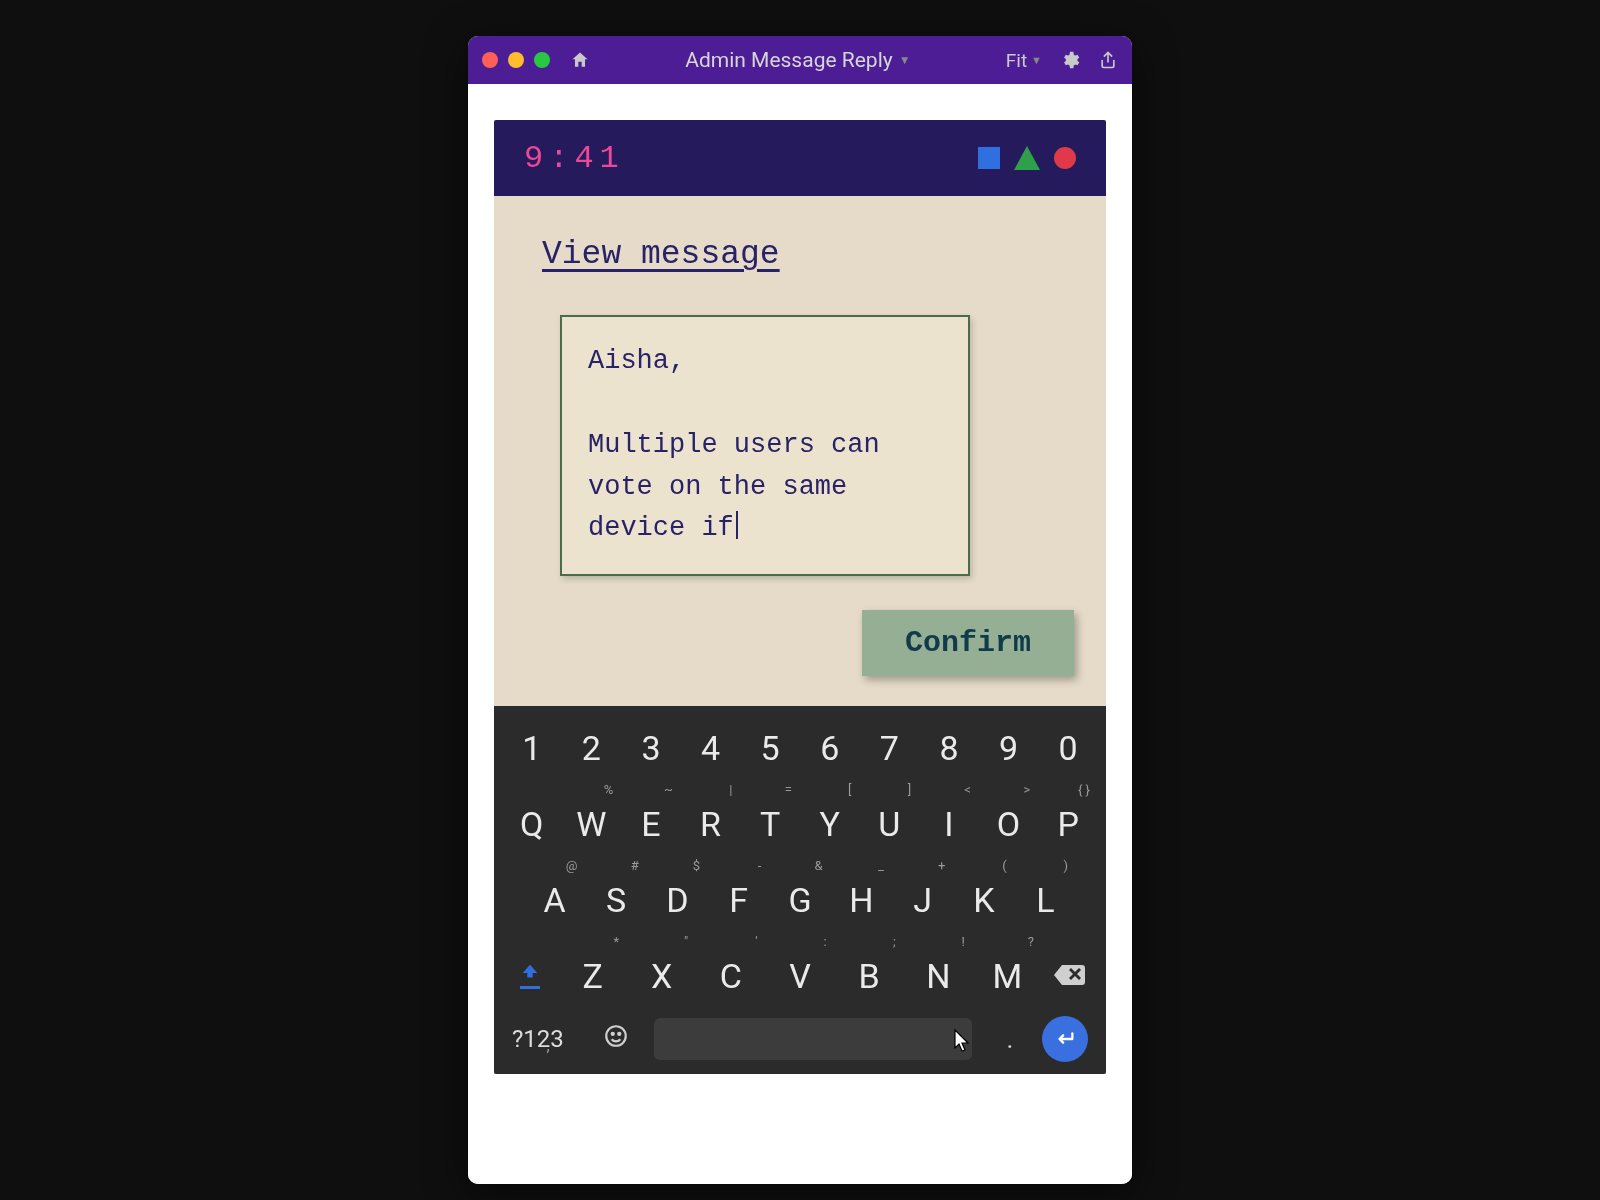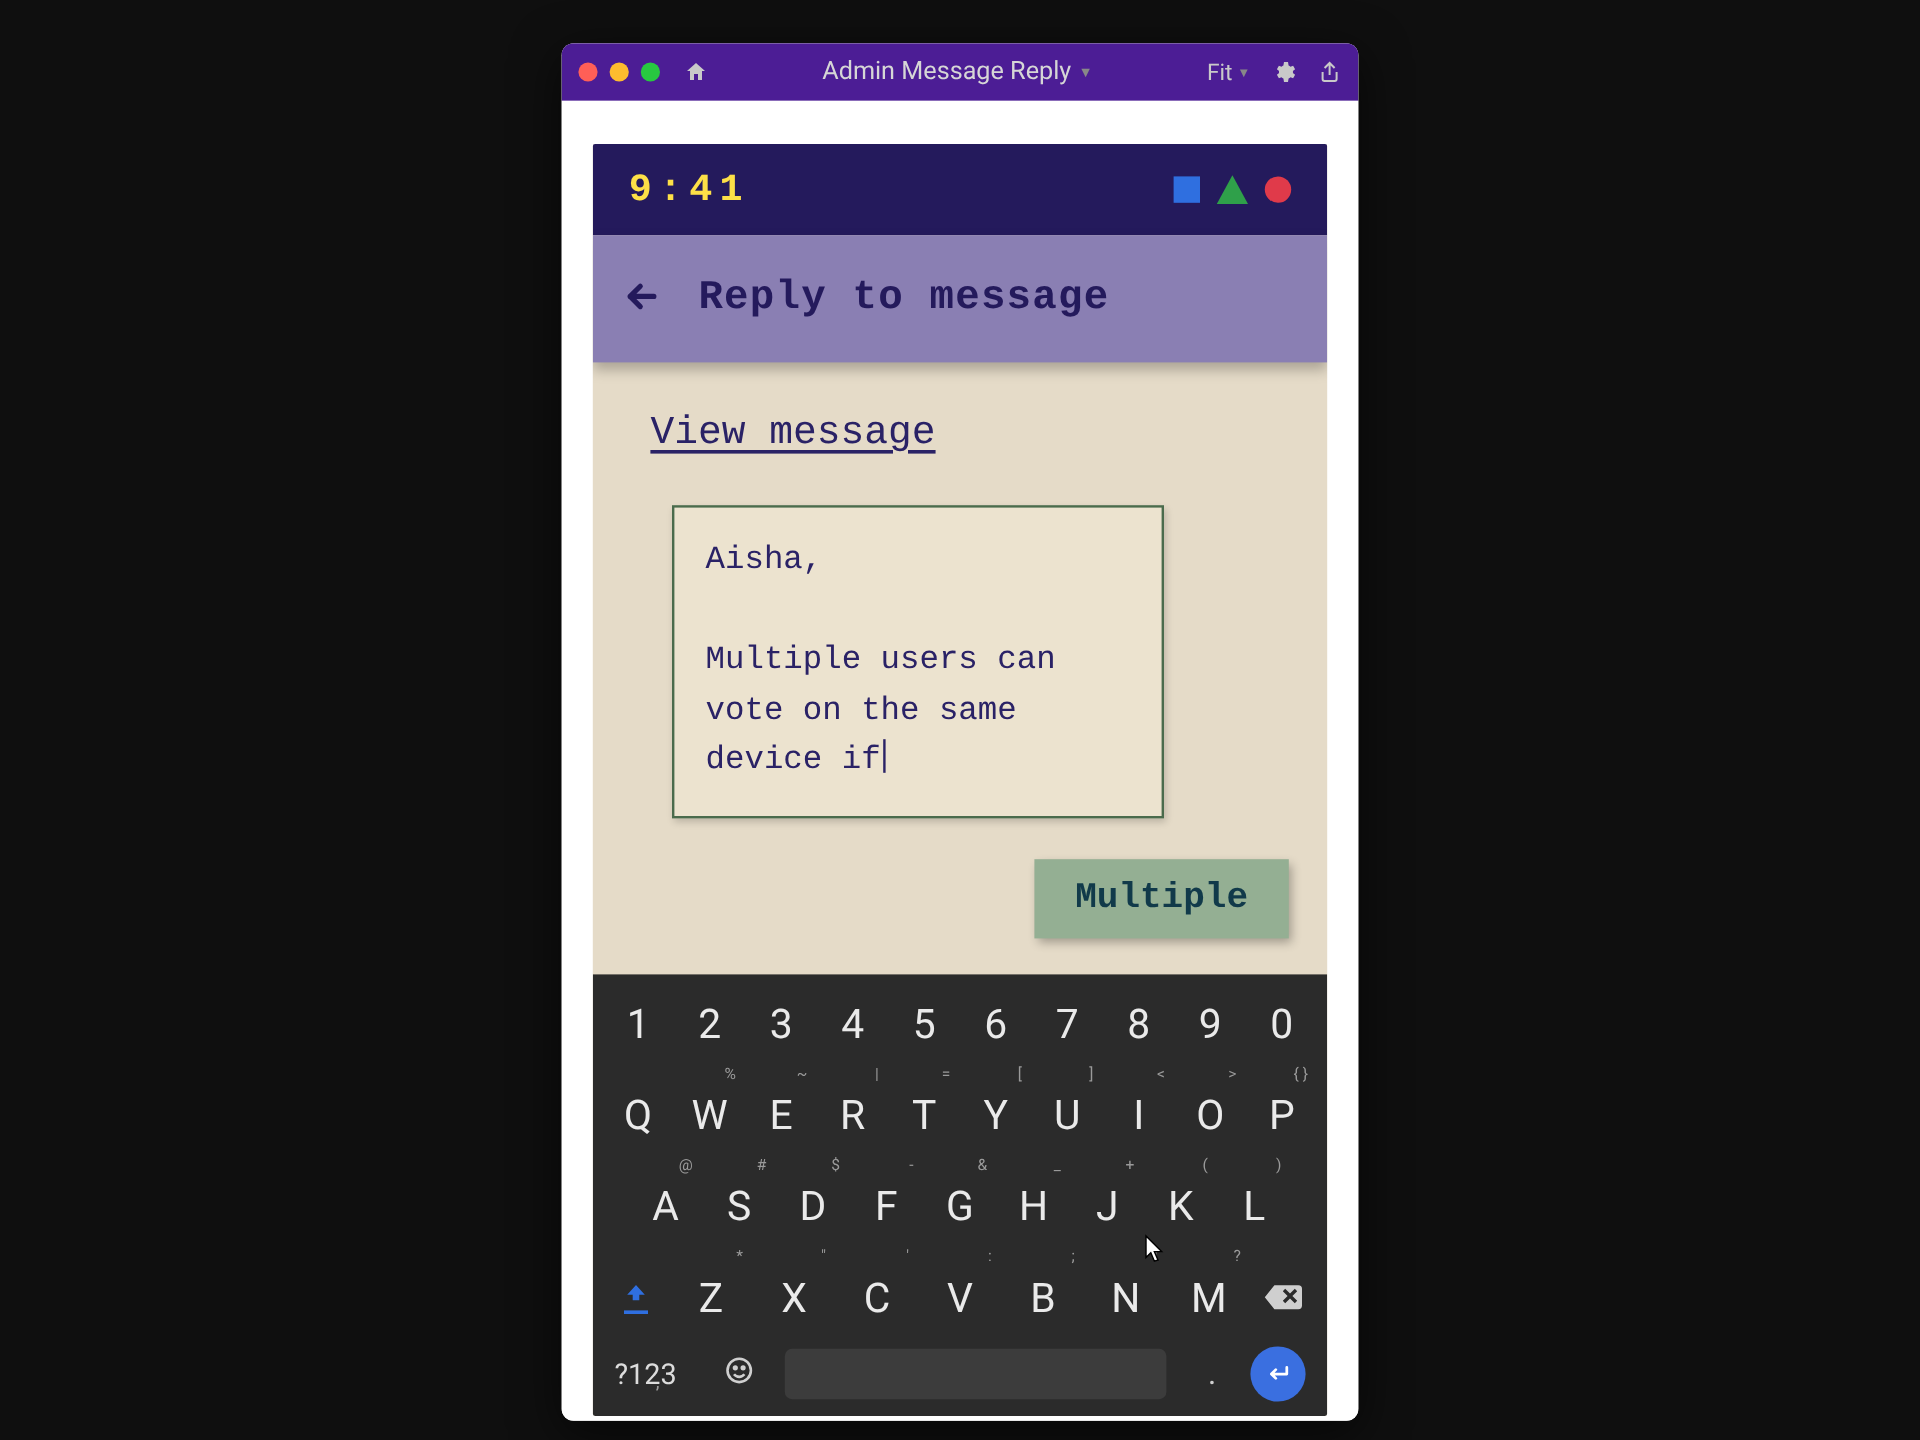--- a/index.html
+++ b/index.html
@@ -62,22 +62,21 @@
     height: 76px;
     display:flex;
     align-items:center;
     padding: 0 30px;
     justify-content: space-between;
   }
   .statusbar .time {
     font-family: "Courier New", monospace;
     font-size: 32px;
     letter-spacing: 6px;
-    color: #fde047;
-    font-weight: bold;
+    color: #ec4899;
   }
   .status-icons { display:flex; align-items:center; gap:14px; }
   .sq { width:22px; height:22px; background:#2f6fe0; }
   .tri { width:0; height:0; border-left:13px solid transparent; border-right:13px solid transparent; border-bottom:24px solid #2fa04a; }
   .circ { width:22px; height:22px; border-radius:50%; background:#e03a4a; }
 
   .appbar {
     background: #8a7fb3;
     height: 106px;
     display:flex;
@@ -240,35 +239,27 @@
 
       <div class="statusbar">
         <span class="time">9:41</span>
         <div class="status-icons">
           <div class="sq"></div>
           <div class="tri"></div>
           <div class="circ"></div>
         </div>
       </div>
 
-      <div class="appbar">
-        <span class="back">
-          <svg width="34" height="34" viewBox="0 0 24 24" fill="none" stroke="#241a5c" stroke-width="3" stroke-linecap="round" stroke-linejoin="round">
-              <path d="M19 12H5M11 18l-6-6 6-6"></path>
-            </svg>
-        </span>
-        <span class="heading">Reply to message</span>
-      </div>
 
       <div class="content">
         <a class="viewlink">View message</a>
         <div class="msgbox"><span>Aisha,
 
 Multiple users can vote on the same device if</span><span class="cursor"></span></div>
-        <button class="confirm">Multiple</button>
+        <button class="confirm">Confirm</button>
       </div>
 
       <div class="keyboard">
         <div class="krow" id="row-num">
             <div class="key">
               <div class="main">1</div>
             </div>
             <div class="key">
               <div class="main">2</div>
             </div>

